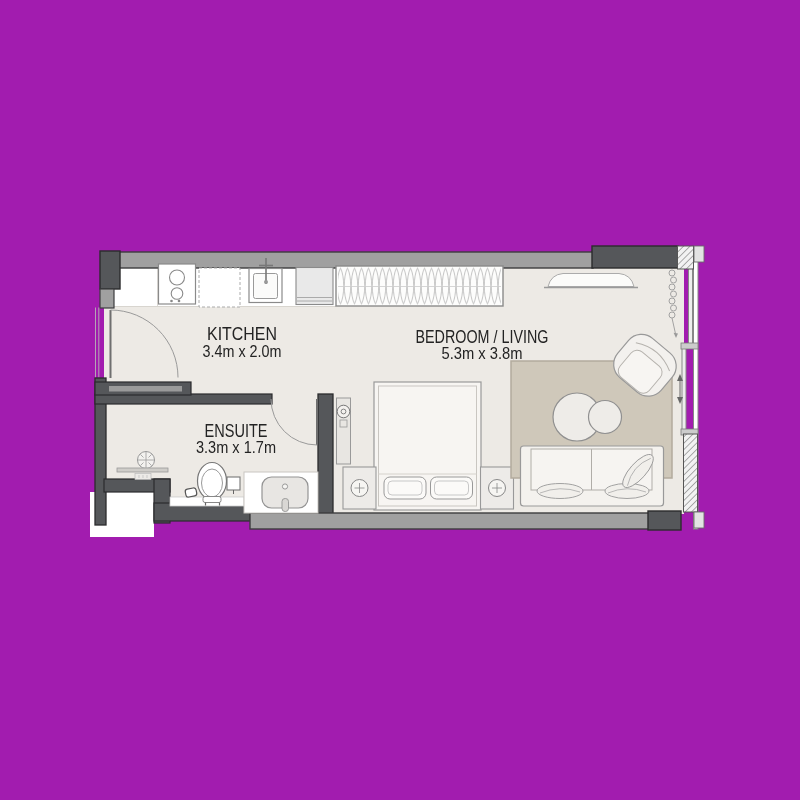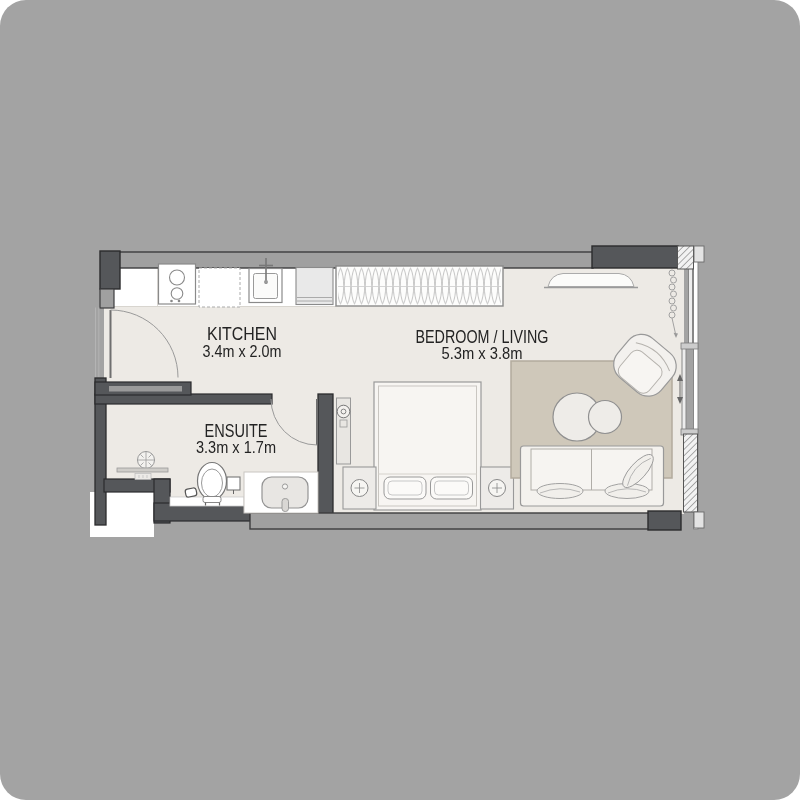--- a/index.html
+++ b/index.html
@@ -1,17 +1,17 @@
 <!DOCTYPE html>
 <html><head>
 <meta charset="utf-8">
 <style>
   html,body{margin:0;padding:0;background:#ffffff;}
-  .canvas{position:relative;width:800px;height:800px;background:#a3a3a3;overflow:hidden;
-          font-family:"Liberation Sans", sans-serif;border-radius:26px;}
+  .canvas{position:relative;width:800px;height:800px;background:#a21caf;overflow:hidden;
+          font-family:"Liberation Sans", sans-serif;}
   svg{position:absolute;top:0;left:0;}
   text.room-name{font-size:18px;fill:#232323;}
   text.room-dim{font-size:16.5px;fill:#232323;}
   text{font-family:"Liberation Sans", sans-serif;}
 </style>
 </head>
 <body>
 
 <div class="canvas">
 <svg width="800" height="800" viewBox="0 0 800 800">

